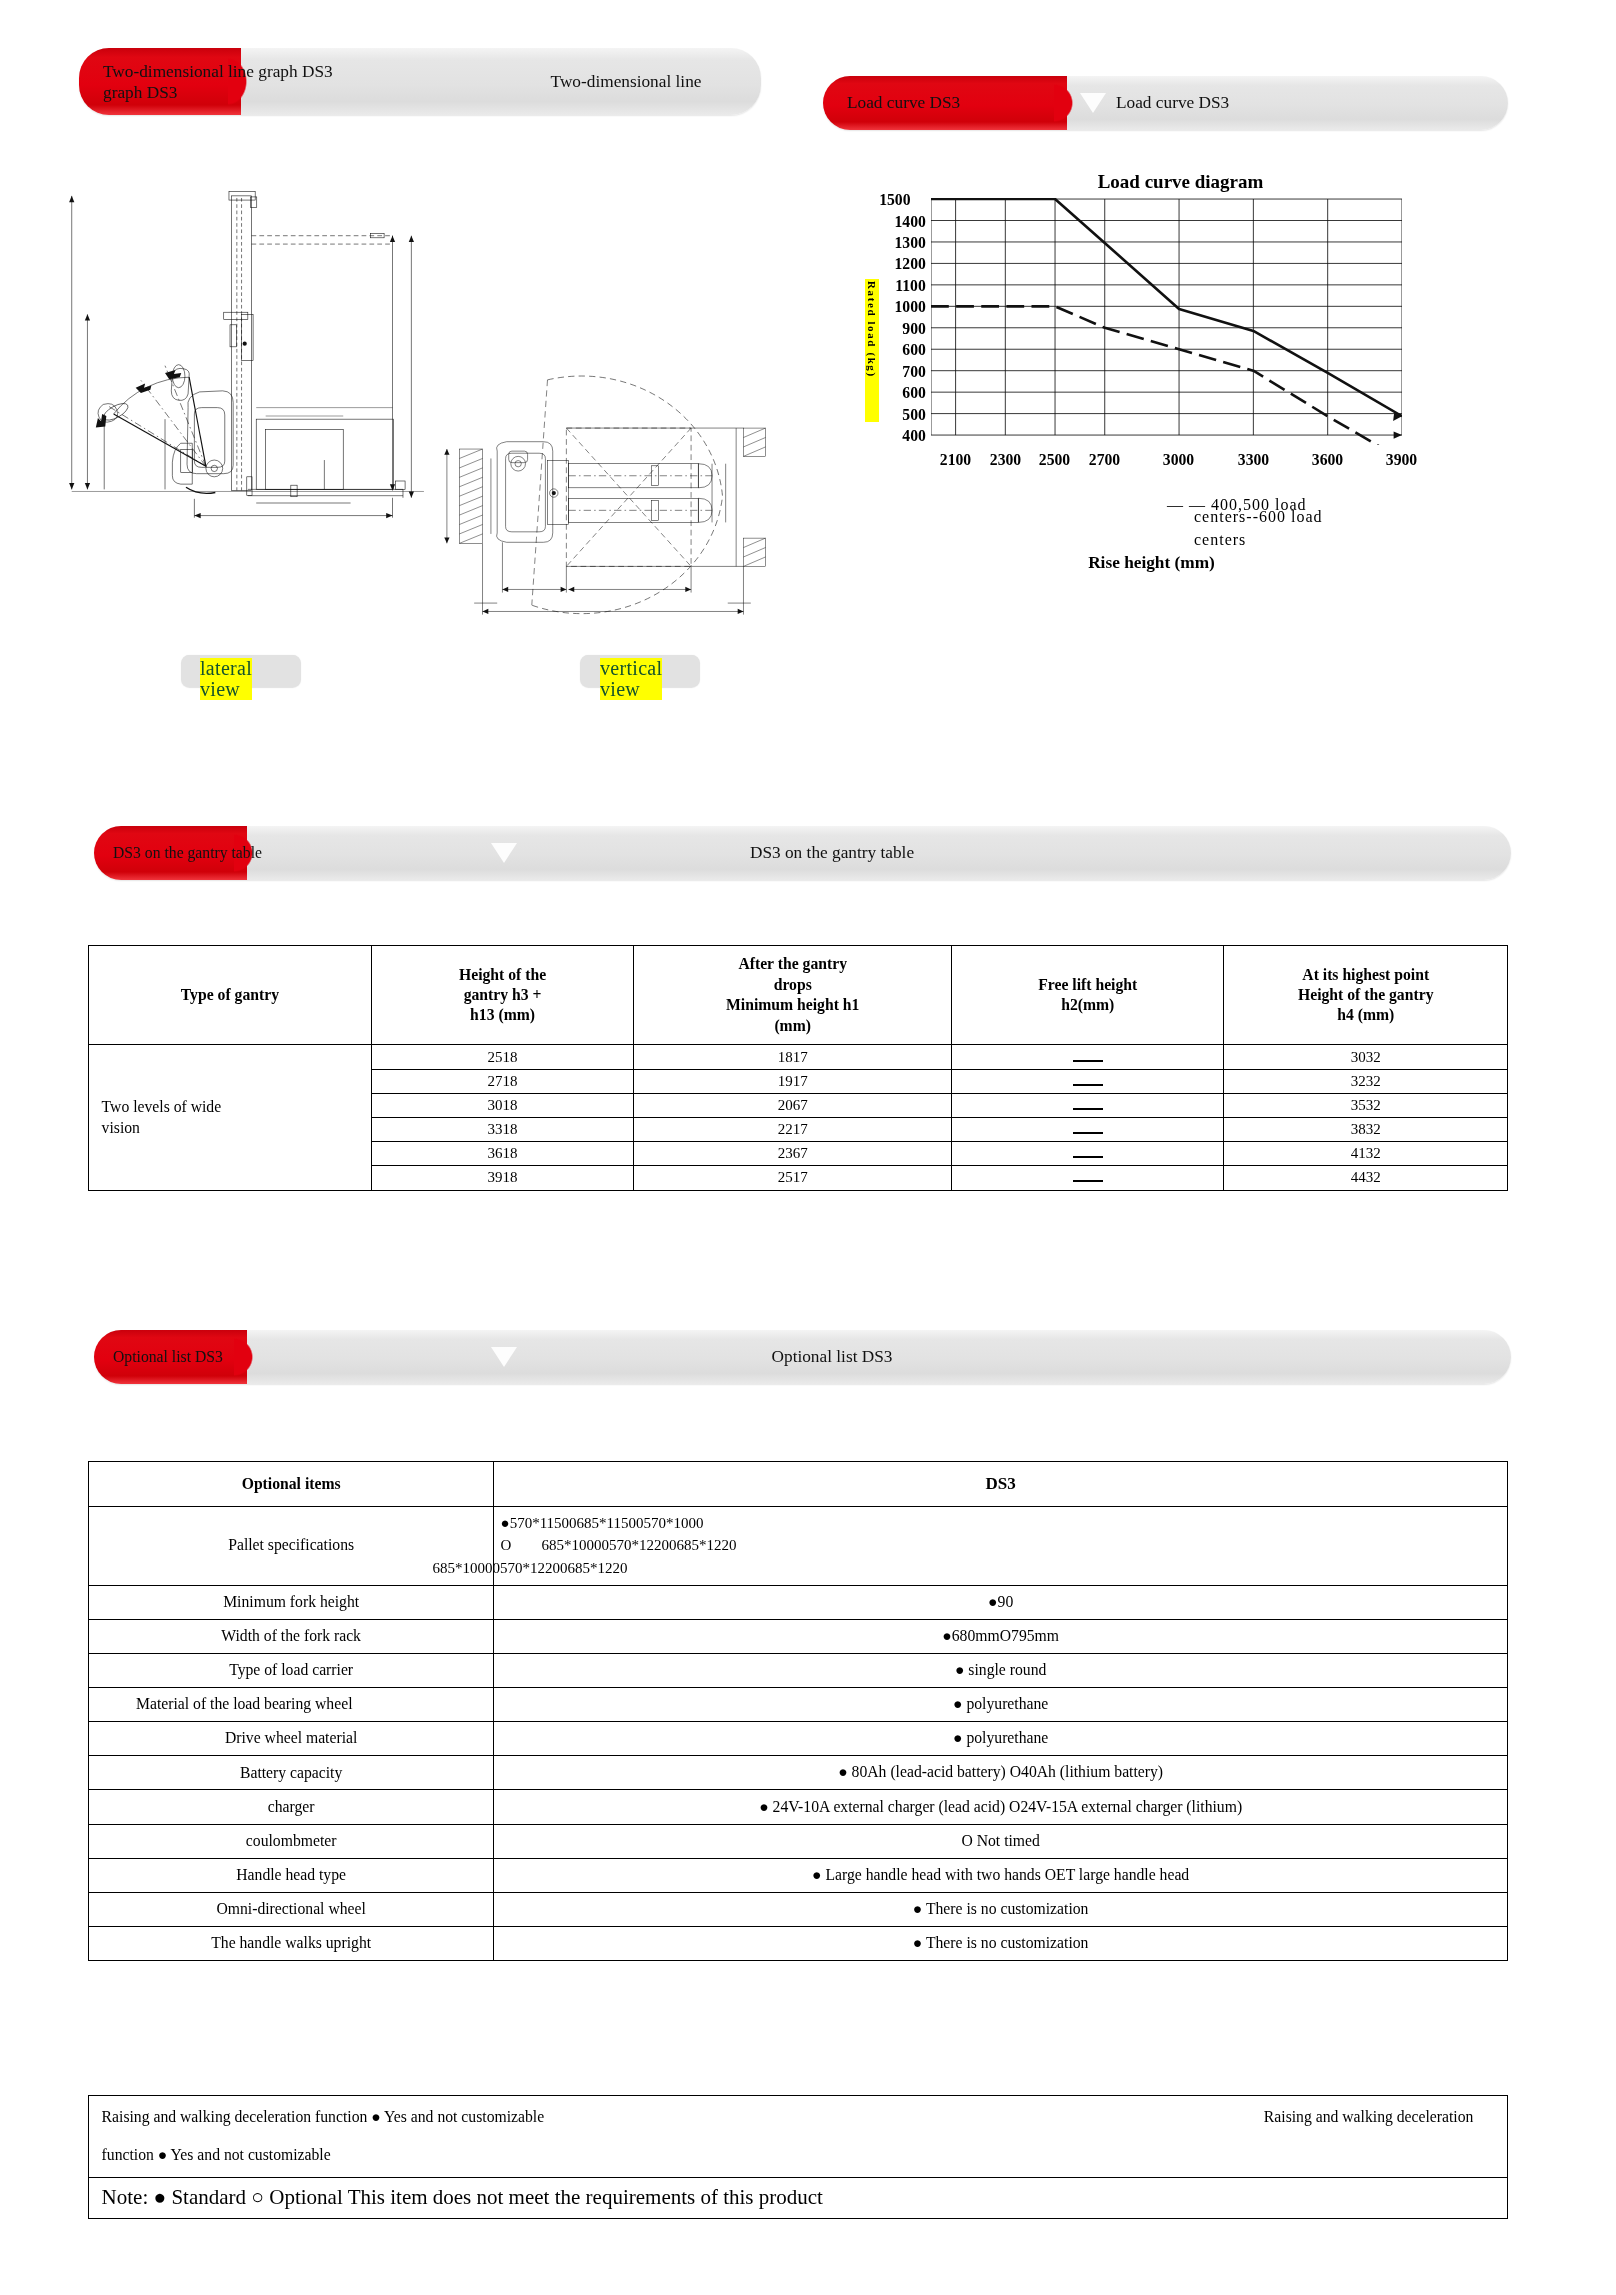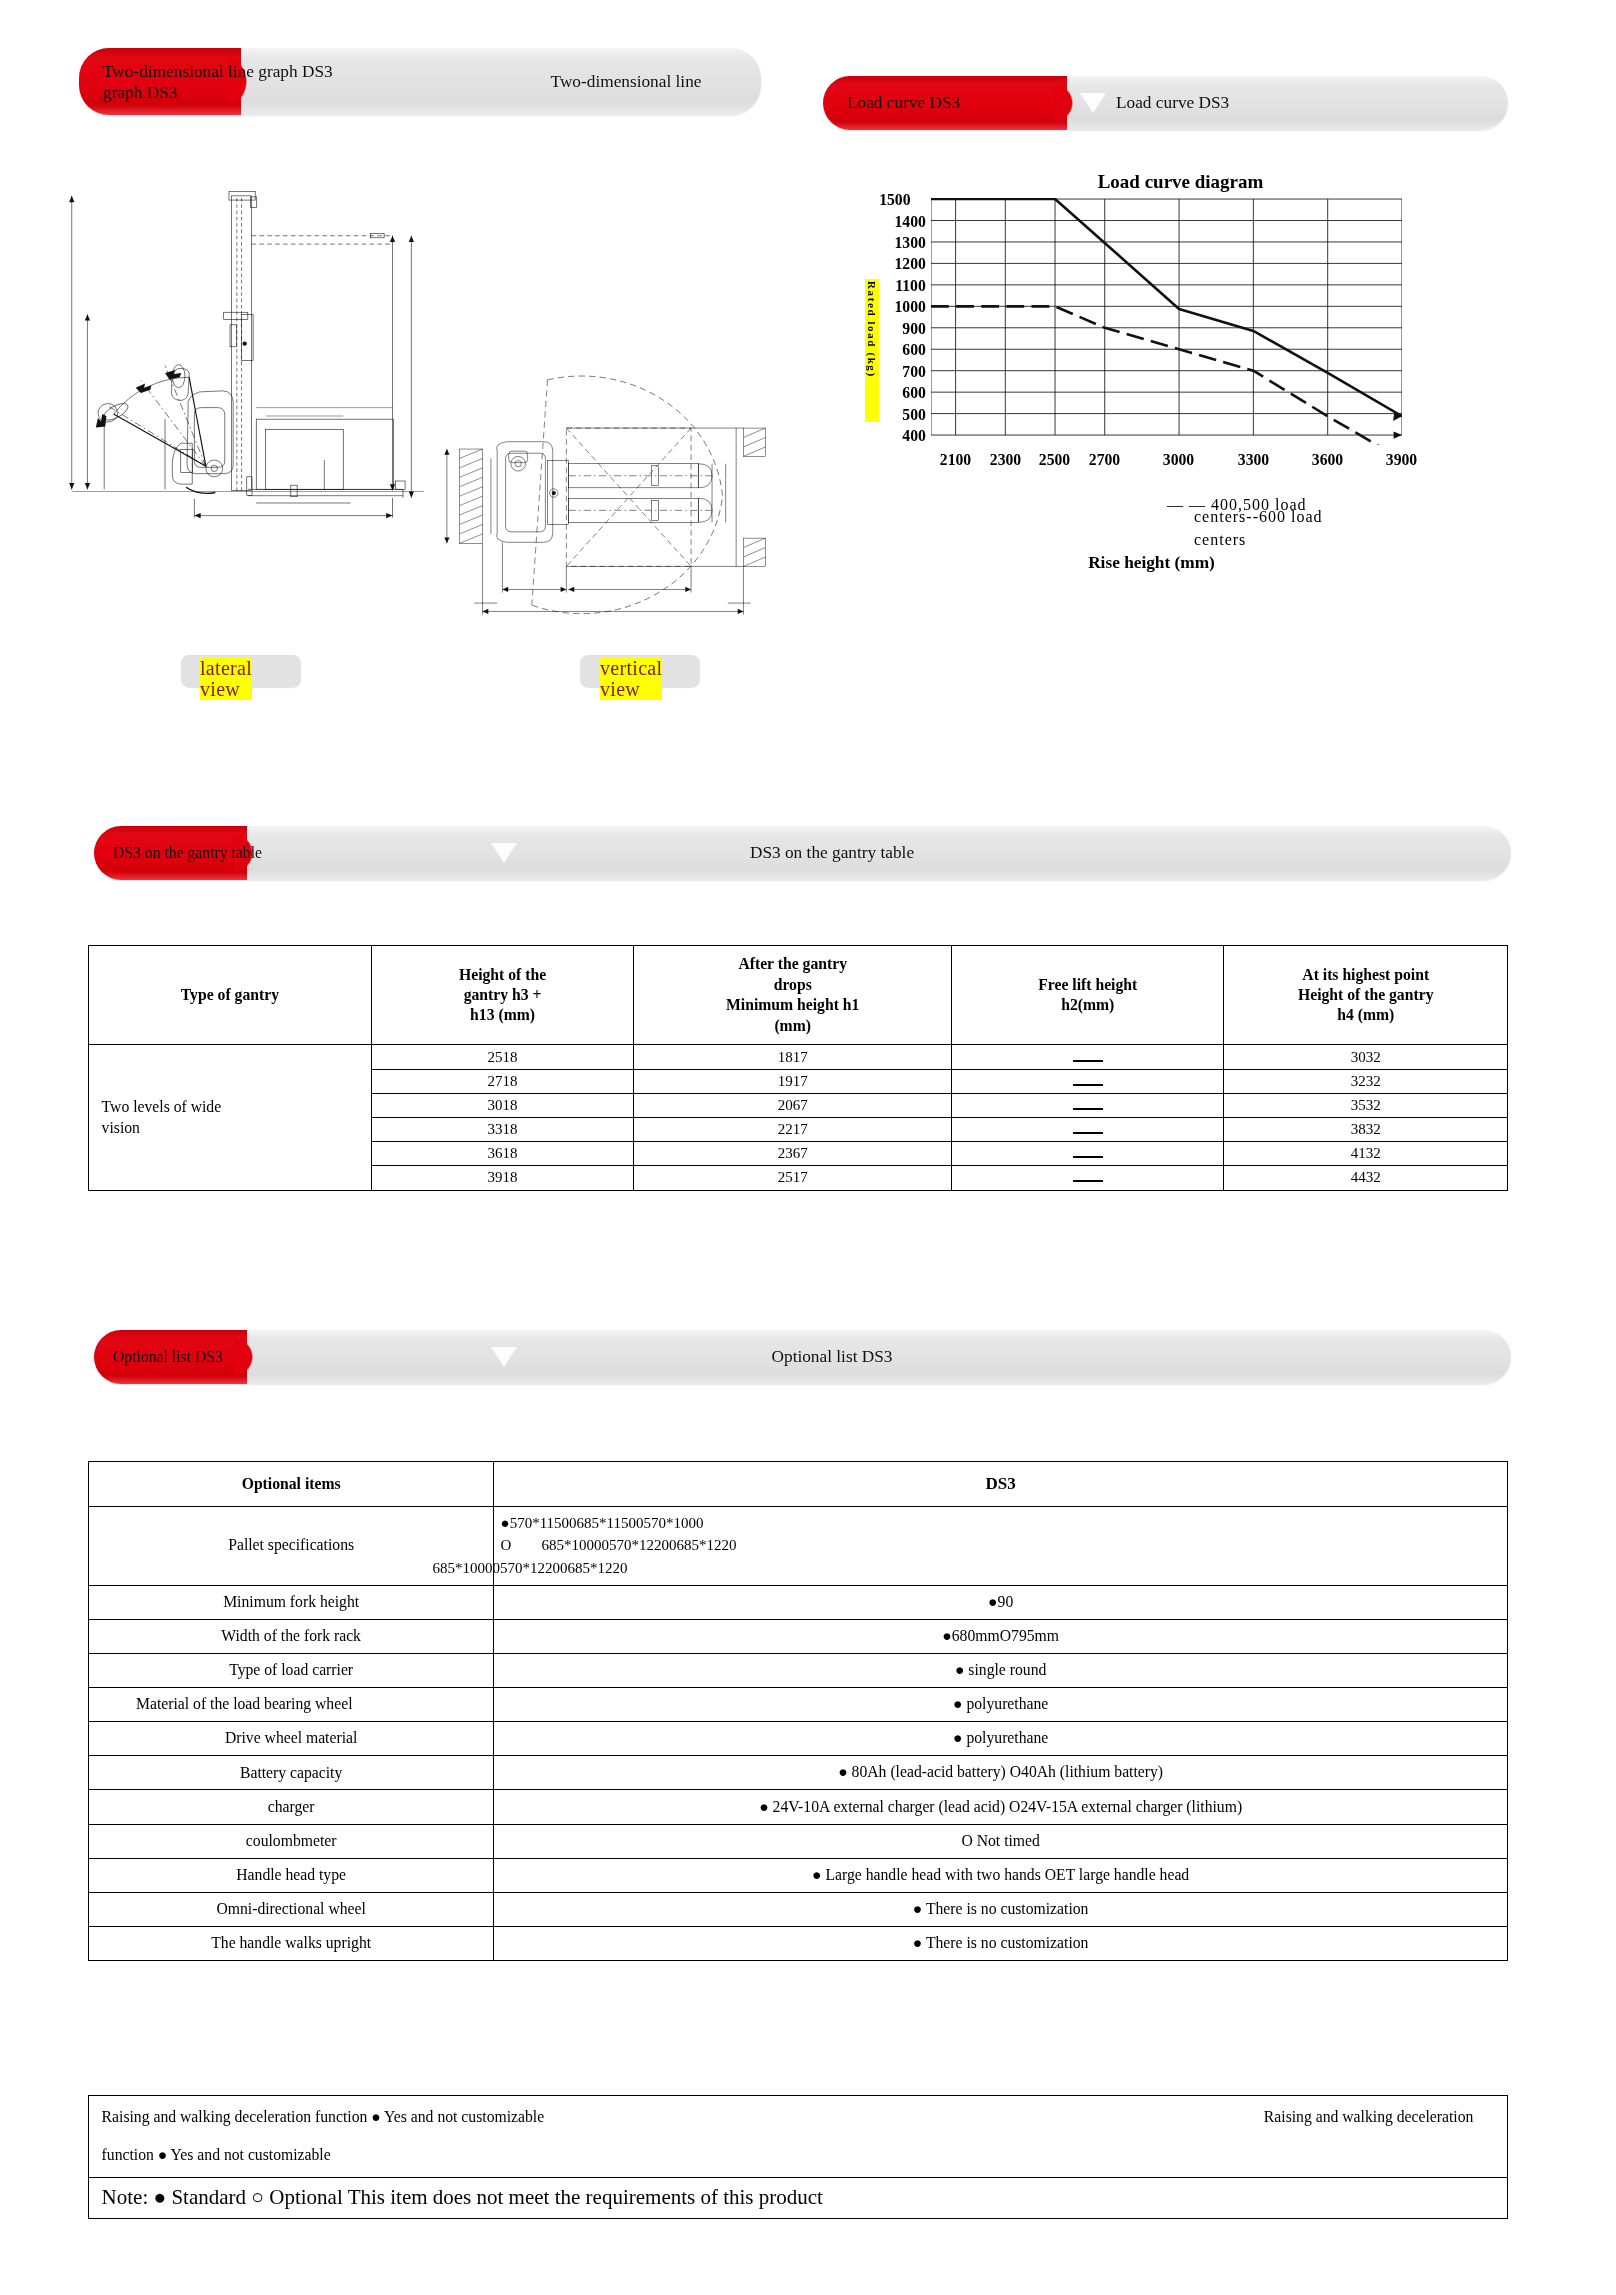--- a/index.html
+++ b/index.html
@@ -50,21 +50,21 @@
 
   
   .drawbox{position:absolute;}
   .drawbox svg{display:block;}
   .viewpill{
     position:absolute;height:32px;border-radius:8.4px;
     background:#e2e2e2;box-shadow:0 0.5px 1px rgba(0,0,0,.12);
   }
   .viewlabel{
     position:absolute;font-size:20px;line-height:1.05;
-    background:#ffff00;color:#7f1d1d;white-space:pre-line;z-index:5;
+    background:#ffff00;color:#14532d;white-space:pre-line;z-index:5;
     letter-spacing:0.3px;
   }
 
   
   .chartwrap{position:absolute;}
   .charttitle{
     position:absolute;font-size:19px;font-weight:bold;text-align:center;width:100%;
   }
   .ylabel{
     position:absolute;background:#ffff00;color:#000;

